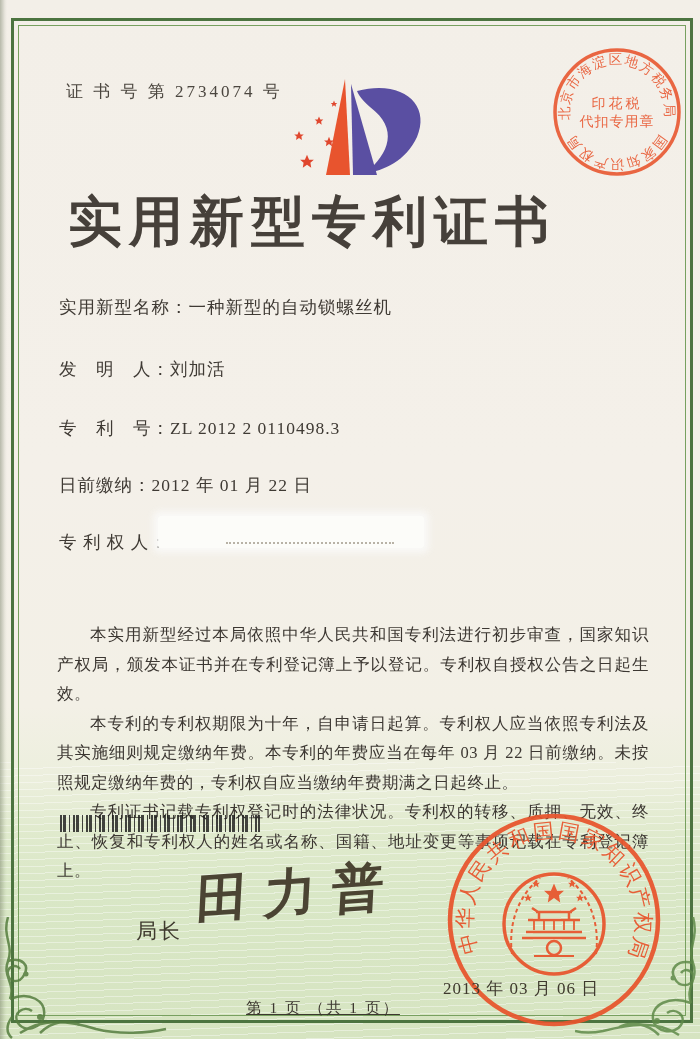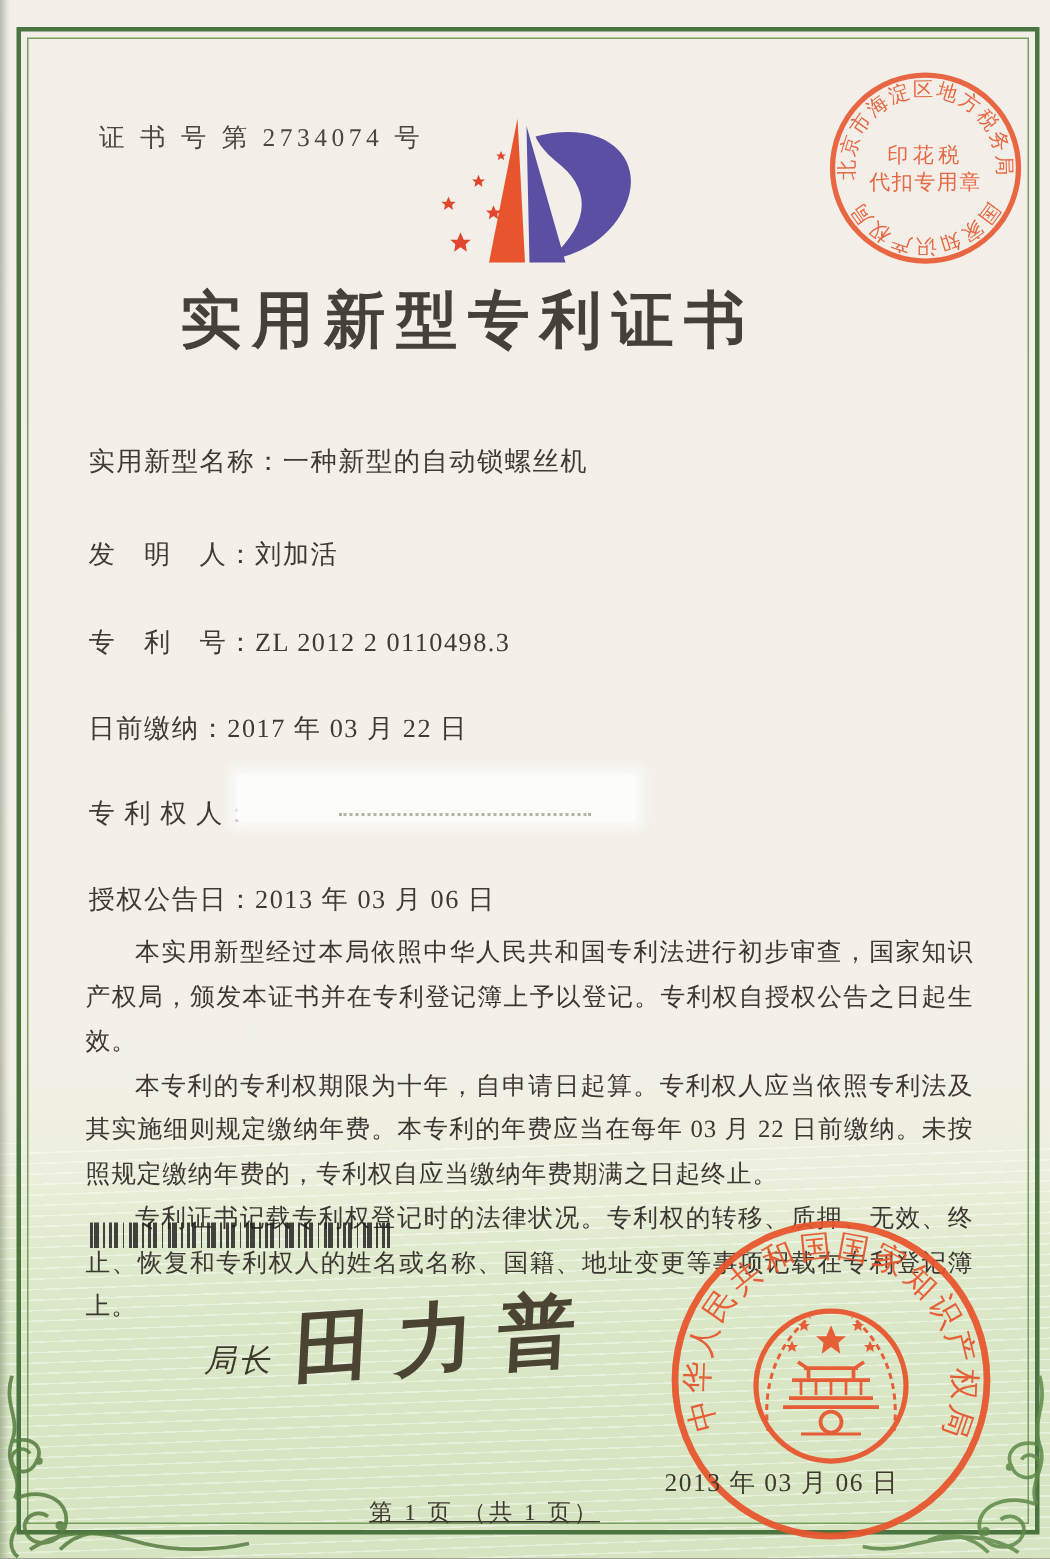--- a/index.html
+++ b/index.html
@@ -14,33 +14,33 @@
   }
   .waves{ 
     position:absolute;left:0;right:0;top:762px;bottom:0;z-index:0;
     background:repeating-linear-gradient(178deg,rgba(255,255,255,.5) 0 1px,rgba(255,255,255,0) 1px 7px);
     opacity:.8;
   }
   .frame-outer{position:absolute;top:18px;left:11px;right:7px;bottom:16px;border:3px solid #4c7440;z-index:1;}
   .frame-inner{position:absolute;top:25px;left:18px;right:14px;bottom:23px;border:1px solid #77a05f;z-index:1;}
   .abs{position:absolute;}
   .cert-no{top:80px;left:66px;font-size:17px;letter-spacing:3px;color:#4b463f;z-index:3;}
-  .title{top:186px;left:0;width:624px;text-align:center;font-size:41px;font-weight:bold;
+  .title{top:186px;left:0;width:624px;text-align:center;font-size:54px;font-weight:bold;
          letter-spacing:7px;color:#46403a;z-index:3;}
   .field{left:59px;font-size:17.5px;color:#3f3a34;letter-spacing:1px;z-index:3;white-space:nowrap;}
   .f0{top:295px;} .f1{top:357px;} .f2{top:416px;} .f3{top:473px;} .f4{top:530px;} .f5{top:587px;}
   .redaction{top:516px;left:158px;width:266px;height:32px;z-index:4;background:rgba(252,252,250,.95);
              box-shadow:0 0 7px 5px rgba(250,250,248,.9);border-radius:2px;}
   .redaction::after{content:"";position:absolute;left:68px;right:30px;bottom:4px;border-bottom:2px dotted #b8b2a6;}
   .body-text{top:620px;left:57px;width:592px;z-index:3;font-size:16.5px;line-height:29.5px;
              color:#3c3732;text-align:justify;letter-spacing:.6px;}
   .body-text p{margin:0;text-indent:2em;}
   .barcode{top:815px;left:60px;width:200px;height:17px;z-index:3;opacity:.82;
     background:repeating-linear-gradient(90deg,#1c1c1c 0 2px,transparent 2px 3px,#1c1c1c 3px 6px,transparent 6px 9px,#1c1c1c 9px 10px,transparent 10px 13px);}
-  .sig-label{top:893px;left:136px;font-size:21px;letter-spacing:2px;color:#3f3a2e;z-index:3;font-style:italic;}
+  .sig-label{top:917px;left:136px;font-size:21px;letter-spacing:2px;color:#3f3a2e;z-index:3;}
   .sig-name{top:858px;left:196px;font-size:52px;font-weight:600;color:#4b4433;z-index:3;
             font-family:"DejaVu Sans",sans-serif;letter-spacing:16px;
             transform:rotate(-4deg) skewX(-7deg);}
   .seal{top:808px;left:442px;z-index:5;opacity:.93;}
   .seal-date{top:977px;left:443px;font-size:17px;letter-spacing:1px;color:#3e392d;z-index:6;white-space:nowrap;}
   .tax-stamp{top:46px;left:551px;z-index:5;opacity:.88;}
   .logo{top:79px;left:271px;z-index:3;}
   .footer{top:998px;left:3px;width:640px;text-align:center;font-size:15.5px;letter-spacing:2px;color:#3d3830;z-index:3;text-decoration:underline;}
   .ornament{z-index:2;}
   svg text{font-family:"Liberation Serif","DejaVu Serif",serif;}
@@ -85,24 +85,23 @@
     <use href="#star" fill="#e0472e" transform="translate(28,57) scale(0.5)"></use>
     <use href="#star" fill="#e0472e" transform="translate(58,63) scale(0.52)"></use>
     <use href="#star" fill="#e0472e" transform="translate(36,83) scale(0.72)"></use>
   </svg>
 
   <div class="abs title">实用新型专利证书</div>
 
   <div class="abs field f0"><span>实用新型名称：</span><span>一种新型的自动锁螺丝机</span></div>
   <div class="abs field f1"><span>发　明　人：</span><span>刘加活</span></div>
   <div class="abs field f2"><span>专　利　号：</span><span>ZL 2012 2 0110498.3</span></div>
-  <div class="abs field f3"><span>日前缴纳：</span><span>2017 年 03 月 22 日</span></div>
+  <div class="abs field f3"><span>日前缴纳：</span><span>2012 年 01 月 22 日</span></div>
   <div class="abs field f4"><span>专 利 权 人：</span><span></span></div>
   <div class="abs redaction"></div>
-  <div class="abs field f5"><span>授权公告日：</span><span>2013 年 03 月 06 日</span></div>
 
   <div class="abs body-text">
     <p>本实用新型经过本局依照中华人民共和国专利法进行初步审查，国家知识产权局，颁发本证书并在专利登记簿上予以登记。专利权自授权公告之日起生效。</p>
     <p>本专利的专利权期限为十年，自申请日起算。专利权人应当依照专利法及其实施细则规定缴纳年费。本专利的年费应当在每年 03 月 22 日前缴纳。未按照规定缴纳年费的，专利权自应当缴纳年费期满之日起终止。</p>
     <p>专利证书记载专利权登记时的法律状况。专利权的转移、质押、无效、终止、恢复和专利权人的姓名或名称、国籍、地址变更等事项记载在专利登记簿上。</p>
   </div>
 
   <div class="abs barcode"></div>
 
   <div class="abs sig-label">局长</div>

